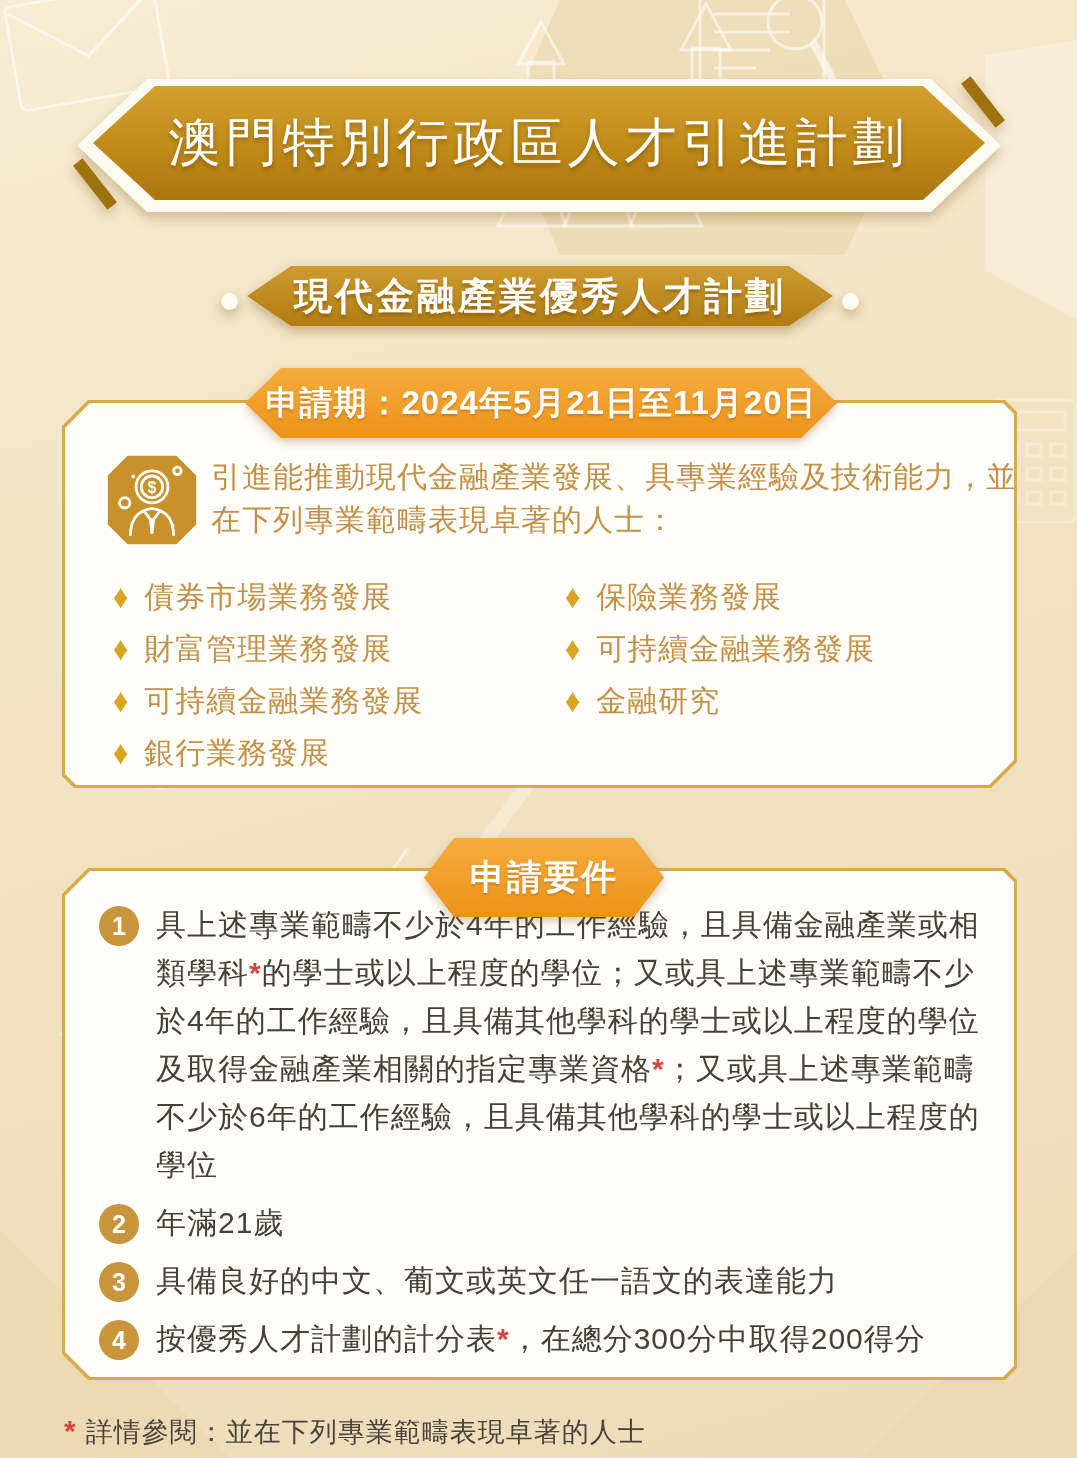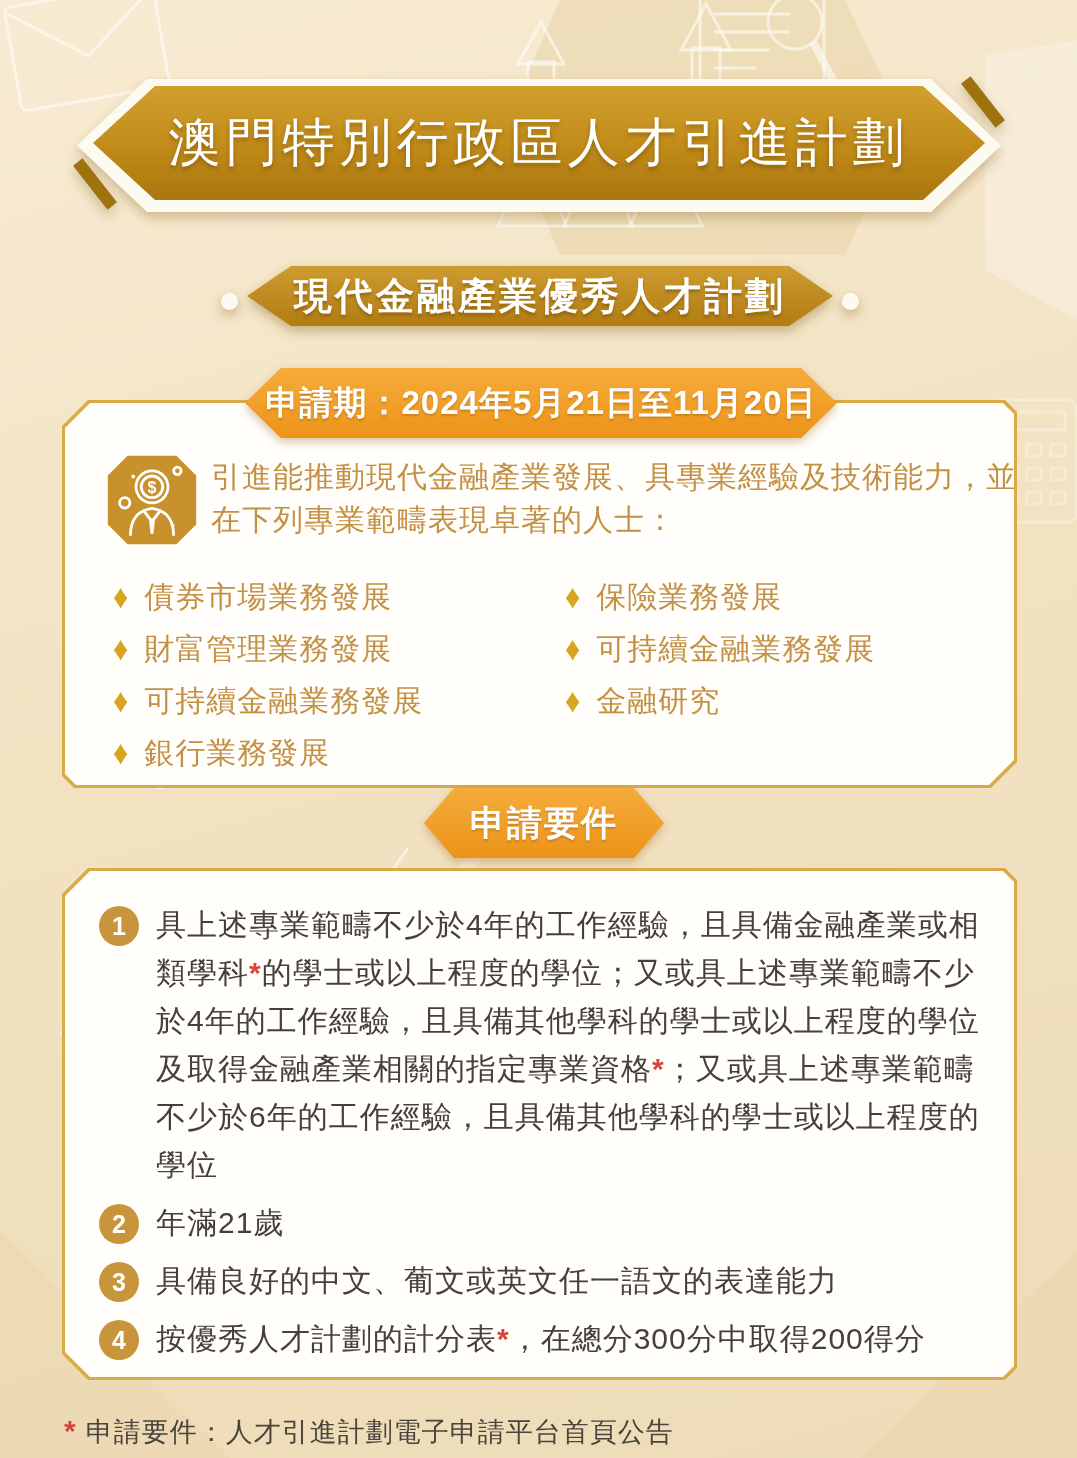--- a/index.html
+++ b/index.html
@@ -41,21 +41,21 @@
   .dot-l { left:-26px; } .dot-r { right:-26px; }
 
   .banner-period-wrap { position:absolute; left:245px; top:368px; width:592px; height:70px; z-index:4;
     filter:drop-shadow(0 4px 5px rgba(150,90,10,.35)); }
   .banner-period { position:absolute; inset:0;
     background:linear-gradient(180deg,#F5AC3C 0%,var(--banner-orange-deep,#EC9319) 100%);
     display:flex; align-items:center; justify-content:center; }
   .banner-period span { color:#fff; font-size:33px; font-weight:700; letter-spacing:1px;
     text-shadow:0 2px 2px rgba(140,80,0,.35); white-space:nowrap; }
 
-  .badge-wrap { position:absolute; left:424px; top:788px; width:240px; height:70px; z-index:4;
+  .badge-wrap { position:absolute; left:424px; top:838px; width:240px; height:79px; z-index:4;
     filter:drop-shadow(0 4px 5px rgba(150,90,10,.35));text-decoration:underline; }
   .badge { position:absolute; inset:0;
     background:linear-gradient(180deg,#F5AC3C 0%,var(--banner-orange-deep,#EC9319) 100%);
     display:flex; align-items:center; justify-content:center; }
   .badge span { color:#fff; font-size:35px; font-weight:700; letter-spacing:2px;
     text-shadow:0 2px 2px rgba(140,80,0,.35); white-space:nowrap; }
 
   
   .cutbox { position:absolute; z-index:2; }
   .cutbox .bd, .cutbox .inner { position:absolute; }
@@ -269,16 +269,16 @@
           <div class="req-item">
             <span class="req-num">4</span>
             <p class="req-text"><span>按優秀人才計劃的計分表</span><span class="asterisk">*</span><span>，在總分300分中取得200得分</span></p>
           </div>
         </div>
     </div>
   </div>
 
   <div class="footnote">
     <span class="mark">*</span>
-    <span class="txt">申請要件：人才引進計劃電子申請平台首頁公告</span>
+    <span class="txt">詳情參閱：並在下列專業範疇表現卓著的人士</span>
   </div>
 
 </div>
 
 </body></html>

